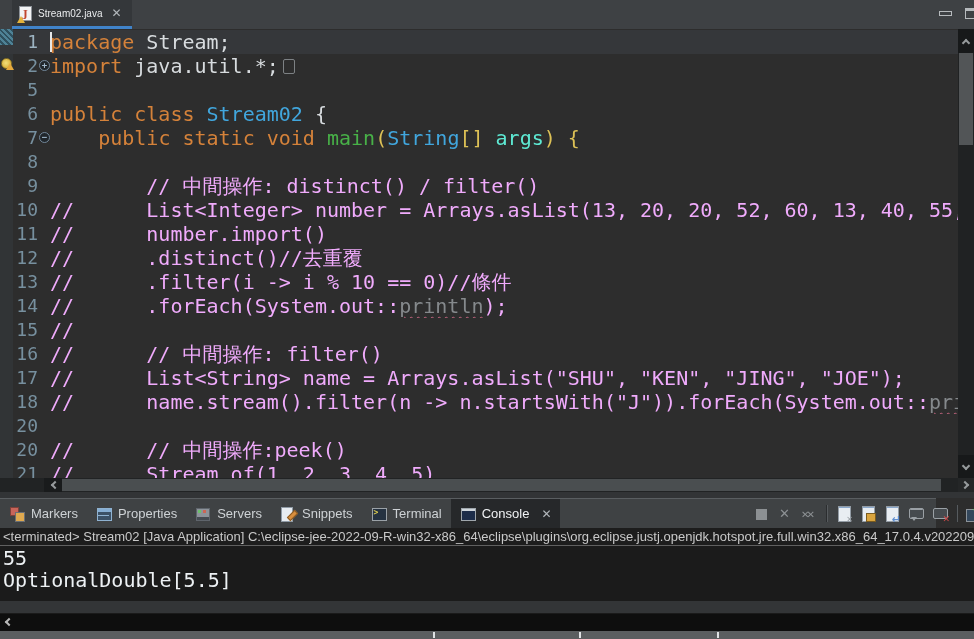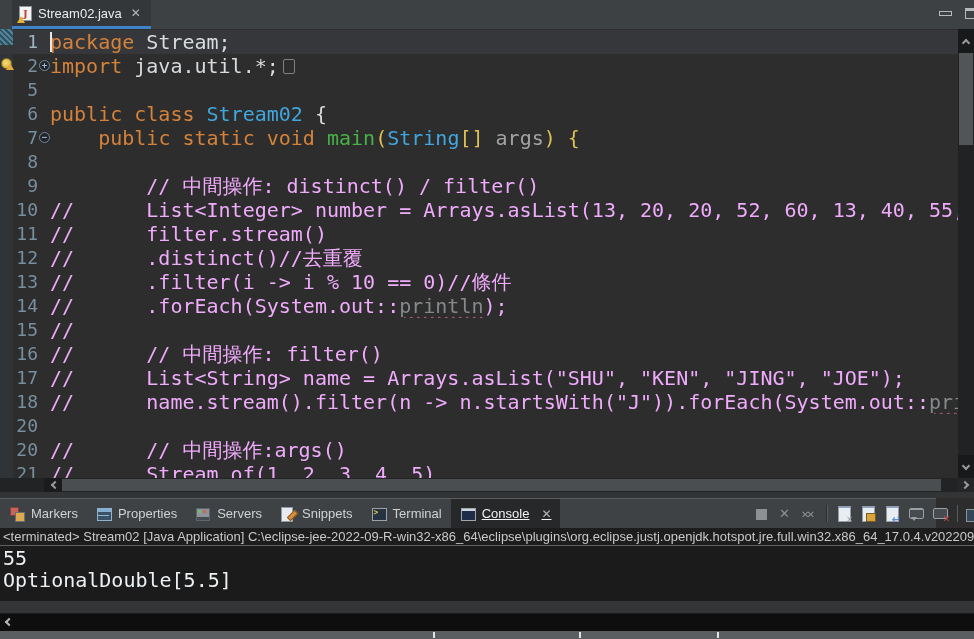--- a/index.html
+++ b/index.html
@@ -3,21 +3,21 @@
 <meta charset="utf-8">
 <style>
   * { margin:0; padding:0; box-sizing:border-box; }
   body { background:#222; font-family:"Liberation Sans", sans-serif; }
   .app { position:relative; width:974px; height:639px; background:#2d2d2d; overflow:hidden; }
 
   
   .tabbar { position:absolute; left:0; top:0; width:974px; height:29px; background:#3e4144; }
   .etab { position:absolute; left:12px; top:0; height:29px; display:flex; align-items:center;
           padding:0 10px 0 7px; background:#34373a; border-bottom:3px solid #4083c9; }
-  .etab-title { color:#e9ebed; font-size:13px; margin:0 9px 0 6px; }
+  .etab-title { color:#e9ebed; font-size:10px; margin:0 9px 0 6px; }
   .tab-close { color:#b4b9bd; font-size:12px; line-height:12px; cursor:default; }
   .jicon { position:relative; width:13px; height:15px; background:#f2f3f4; border:1px solid #8e9399; }
   .jicon::before { content:'J'; position:absolute; left:3px; top:0px; font:bold 10px/14px "DejaVu Serif",serif; color:#c0452e; }
   .jicon::after { content:''; position:absolute; left:-3px; bottom:-3px; width:0; height:0;
                   border-left:4px solid transparent; border-right:4px solid transparent; border-bottom:7px solid #e3b33c; }
   .winctl { position:absolute; top:8px; width:13px; height:11px; border:1px solid #b6babd; }
   .w-min { right:22px; height:5px; top:11px; }
   .w-max { right:-4px; border-top:3px solid #b6babd; }
 
   
@@ -29,21 +29,21 @@
   .row { position:relative; display:flex; height:24px; }
   .row.hl { background:#35373a; }
   .g-ico { width:14px; position:relative; }
   .g-num { width:24px; text-align:right; color:#77909f; font:18px/24px "DejaVu Sans Mono", monospace; }
   .row.hl .g-num { color:#9db4c2; }
   .g-fold { width:12px; position:relative; }
   .f-circ { position:absolute; left:1px; top:6px; width:11px; height:11px; border:1px solid #72879a; border-radius:50%;
             background:#20262b; color:#9fb6c9; font:bold 9px/9px "DejaVu Sans Mono", monospace; text-align:center; }
   .code { flex:1; overflow:hidden; white-space:pre; tab-size:4; font:20px/24px "DejaVu Sans Mono", monospace; }
   .s-kw{color:#d5823a} .s-pl{color:#d8dcdf} .s-ty{color:#41a6dd} .s-mth{color:#48b148}
-  .s-prm{color:#a3a3a3} .s-br{color:#ddc156} .s-cm{color:#f0abfc}
+  .s-prm{color:#5eead4} .s-br{color:#ddc156} .s-cm{color:#f0abfc}
   .s-cmw{color:#85898c; text-decoration:underline wavy #c2637e 1px; text-underline-offset:3px;}
   .fold-box { display:inline-block; width:12px; height:15px; border:1px solid #7d8184; border-radius:2px;
               margin-left:4px; vertical-align:-1px; }
   .cursor { position:absolute; left:50px; top:2px; width:2px; height:20px; background:#e8e8e8; z-index:5; }
   .w-ico { position:absolute; left:1px; top:4px; width:11px; height:11px; border-radius:50%;
            background:radial-gradient(circle at 4px 4px,#f2de7a,#d9b23c 75%); border:1px solid #8a7325; }
   .w-ico::after { content:''; position:absolute; right:-3px; bottom:-2px; width:0; height:0;
            border-left:4px solid transparent; border-right:4px solid transparent; border-bottom:7px solid #e5a93d; }
 
   
@@ -56,21 +56,21 @@
   .vs-up{top:0} .vs-down{top:426px} .vs-corner{top:449px; height:14px; background:#242627;}
   .vs-thumb { position:absolute; left:1px; top:24px; width:14px; height:92px; background:#525557; }
   .hscroll { position:absolute; left:0; top:478px; width:958px; height:14px; background:#212324; }
   .hs-btn { position:absolute; left:44px; top:0; width:18px; height:14px; background:#191b1c; display:flex; align-items:center; justify-content:center; }
   .hs-thumb { position:absolute; left:62px; top:1px; width:879px; height:12px; background:#4a4e50; }
   .sash { position:absolute; left:0; top:492px; width:974px; height:6px; background:#323436; }
 
   
   .bottombar { position:absolute; left:0; top:498px; width:936px; height:30px; background:#3f4244; border-top:1px solid #5a5e61; display:flex; align-items:stretch; }
   .btab { display:flex; align-items:center; gap:6px; padding:0 9px; color:#ced2d5; font-size:13px; white-space:nowrap; }
-  .btab.active { background:#26282a; color:#f0f2f4;text-decoration:underline; }
+  .btab.active { background:#26282a; color:#f0f2f4; }
   .btab.active .tab-close { margin-left:6px; }
   .btoolbar { position:absolute; right:-8px; top:499px; height:29px; display:flex; align-items:center; gap:8px; }
   .sep { width:2px; height:17px; background:#2b2d2f; border-right:1px solid #575b5e; }
 
   
   .ti { position:relative; display:inline-block; width:16px; height:16px; }
   .i-stop::before { content:''; position:absolute; left:2px; top:3px; width:11px; height:11px; background:#8c9093; }
   .i-x::before { content:'\2715'; position:absolute; left:1px; top:0; font:bold 13px/16px "DejaVu Sans", sans-serif; color:#8d9194; }
   .i-xx::before { content:'\2715\2715'; position:absolute; left:-1px; top:1px; font:bold 10px/16px "DejaVu Sans", sans-serif; color:#8d9194; letter-spacing:-3px; }
   .i-doc::before { content:''; position:absolute; left:2px; top:0; width:11px; height:14px; background:#e8edf2; border:1px solid #939ca5;
@@ -186,21 +186,21 @@
         <div class="row">
           <span class="g-ico"></span>
           <span class="g-num">10</span>
           <span class="g-fold"></span>
           <div class="code"><span class="s-cm">//		List&lt;Integer&gt; number = Arrays.asList(13, 20, 20, 52, 60, 13, 40, 55,</span></div>
         </div>
         <div class="row">
           <span class="g-ico"></span>
           <span class="g-num">11</span>
           <span class="g-fold"></span>
-          <div class="code"><span class="s-cm">//		filter.stream()</span></div>
+          <div class="code"><span class="s-cm">//		number.import()</span></div>
         </div>
         <div class="row">
           <span class="g-ico"></span>
           <span class="g-num">12</span>
           <span class="g-fold"></span>
           <div class="code"><span class="s-cm">//		.distinct()//去重覆</span></div>
         </div>
         <div class="row">
           <span class="g-ico"></span>
           <span class="g-num">13</span>
@@ -240,21 +240,21 @@
         <div class="row">
           <span class="g-ico"></span>
           <span class="g-num">20</span>
           <span class="g-fold"></span>
           <div class="code"></div>
         </div>
         <div class="row">
           <span class="g-ico"></span>
           <span class="g-num">20</span>
           <span class="g-fold"></span>
-          <div class="code"><span class="s-cm">//		// 中間操作:args()</span></div>
+          <div class="code"><span class="s-cm">//		// 中間操作:peek()</span></div>
         </div>
         <div class="row">
           <span class="g-ico"></span>
           <span class="g-num">21</span>
           <span class="g-fold"></span>
           <div class="code"><span class="s-cm">//		Stream.of(1, 2, 3, 4, 5)</span></div>
         </div>
       </div>
   </div>
 

